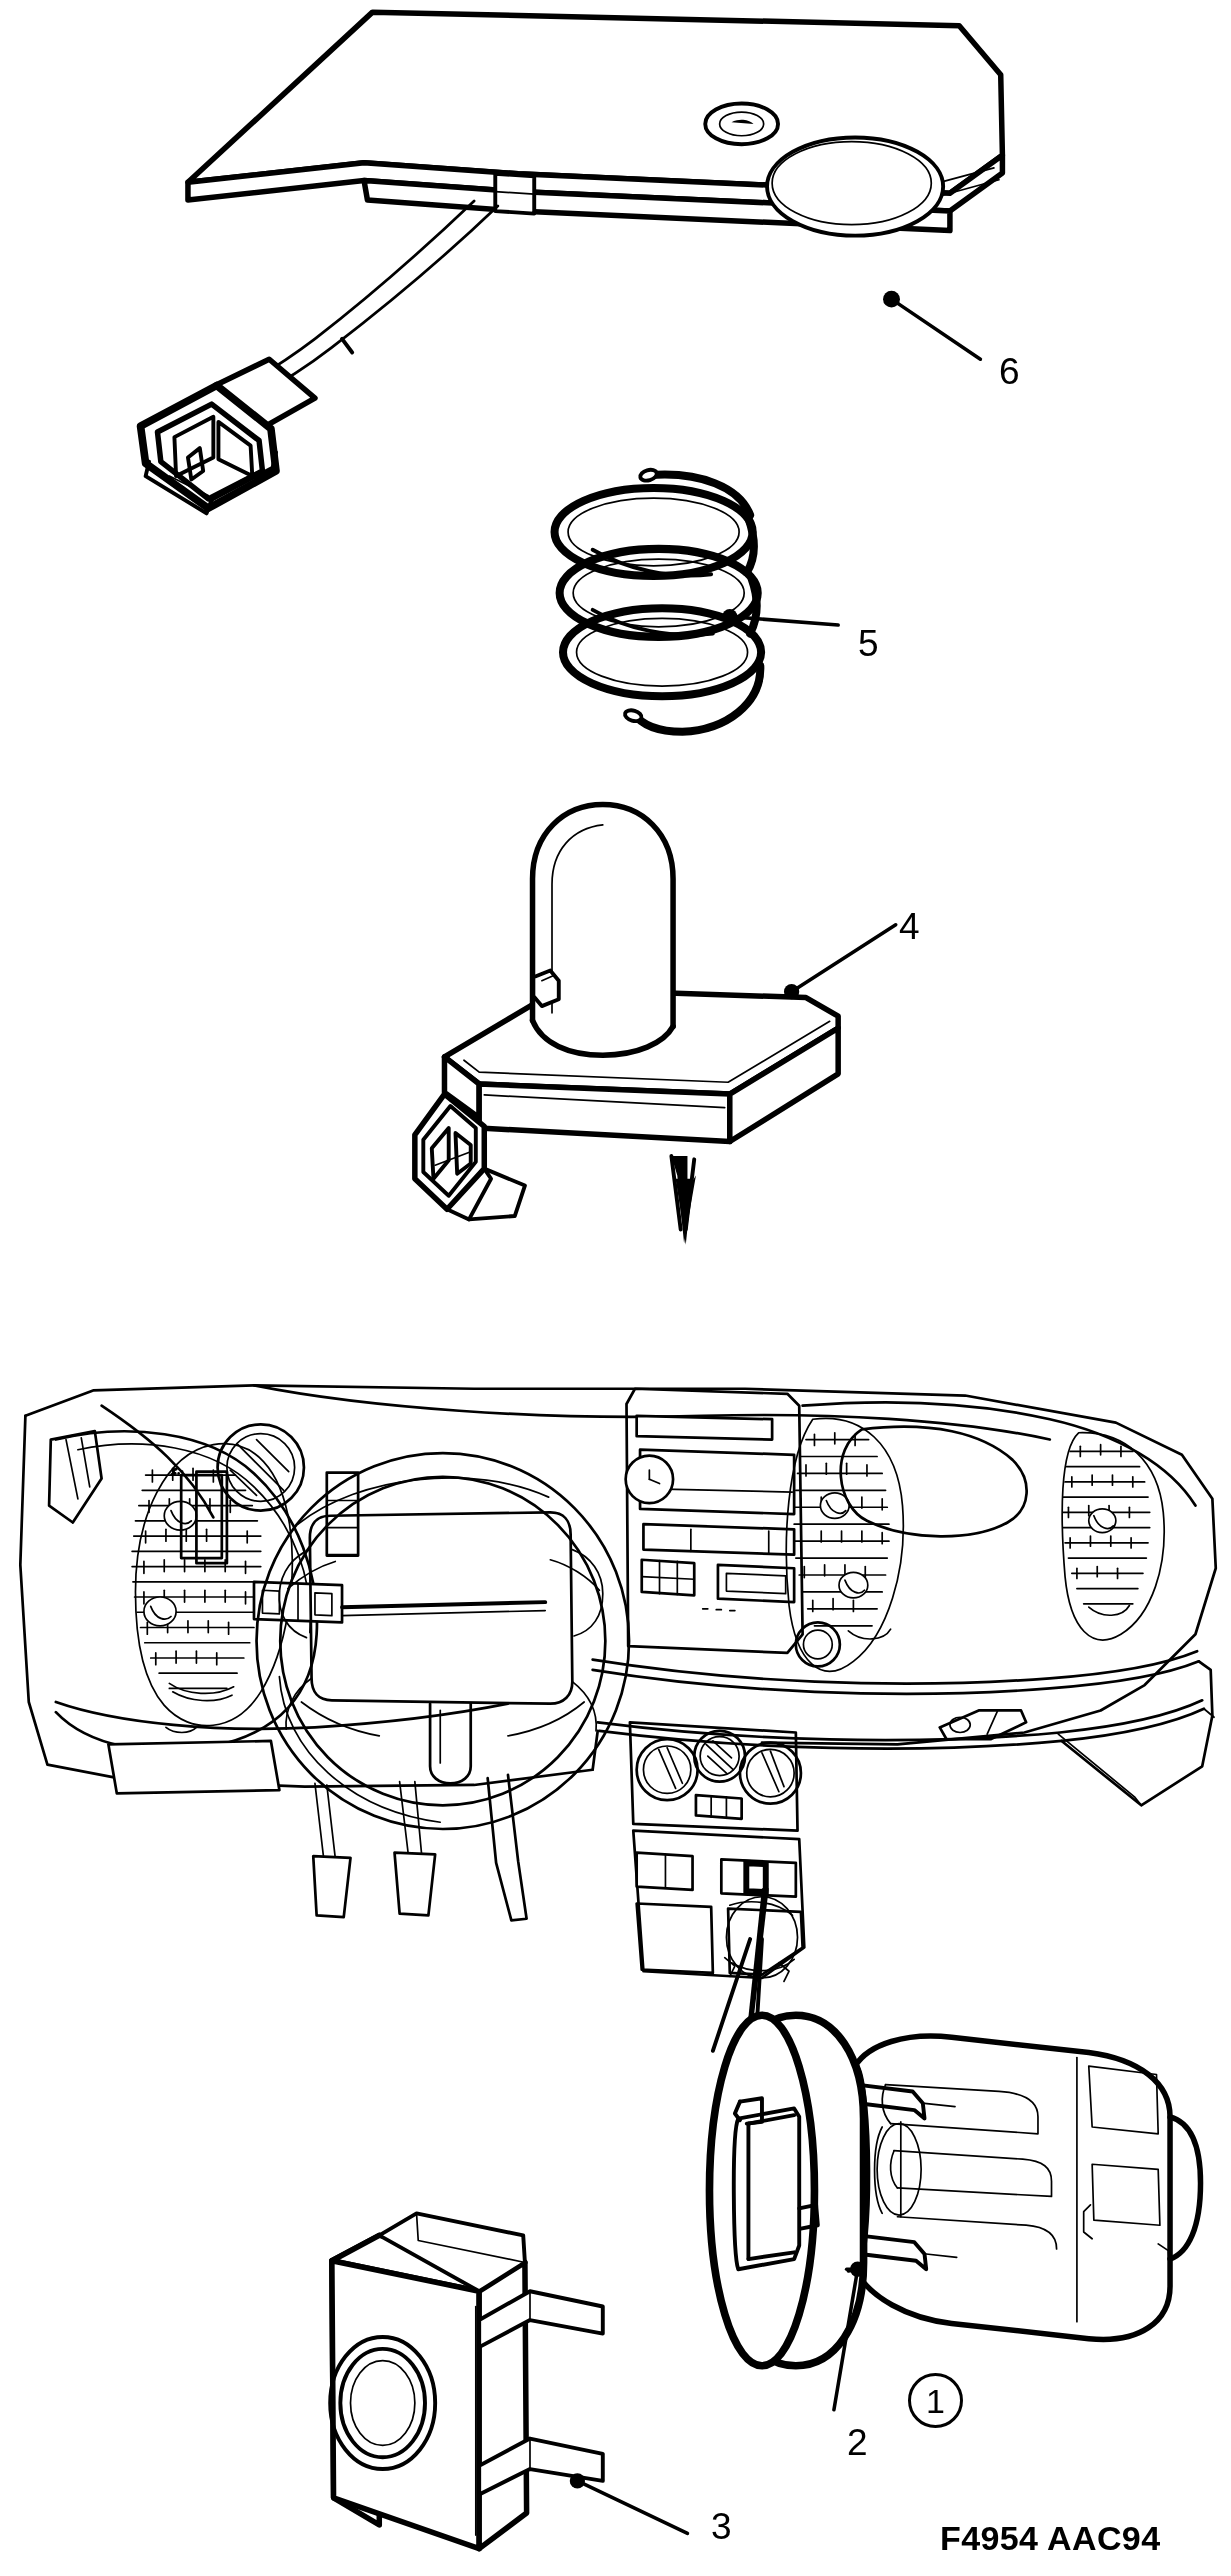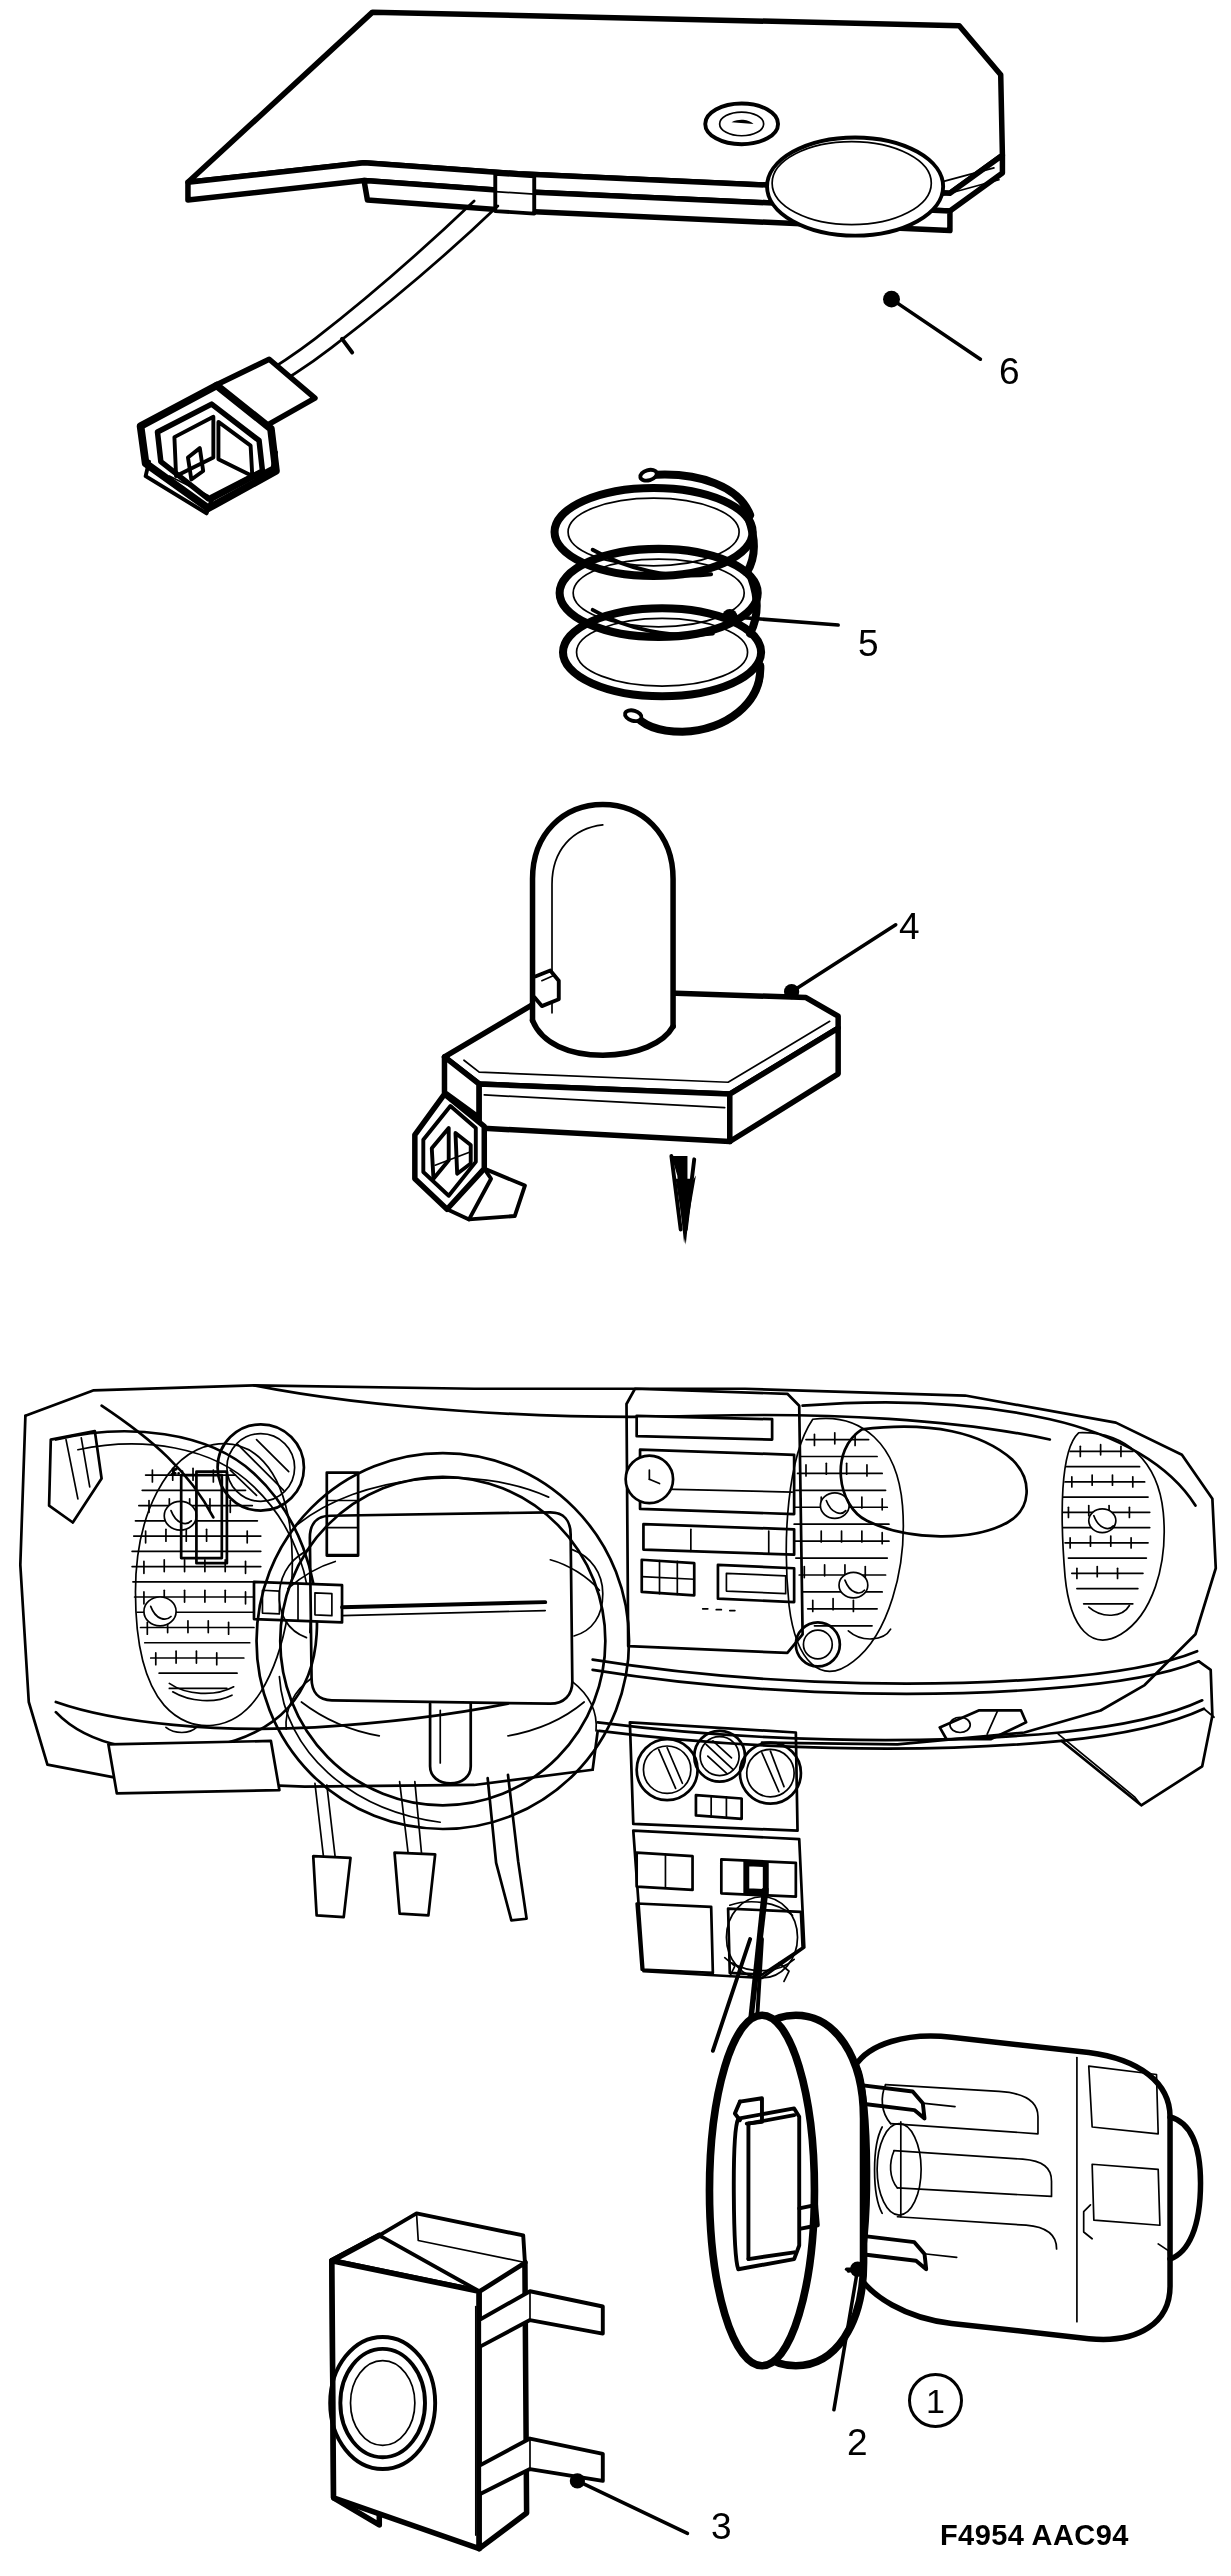--- a/index.html
+++ b/index.html
@@ -25,21 +25,21 @@
     width:49px;height:49px;
     border:3.4px solid #000;
     border-radius:50%;
     display:flex;align-items:center;justify-content:center;
     font-size:34px;
   }
   #caption{
     position:absolute;
     left:940px;top:2519px;
     font-family:"Liberation Sans",sans-serif;
-    font-size:29px;
+    font-size:34px;
     font-weight:700;
     letter-spacing:0.4px;
     color:#000;
     white-space:nowrap;
   }
 </style>
 </head>
 <body>
 
 <div id="sheet">

